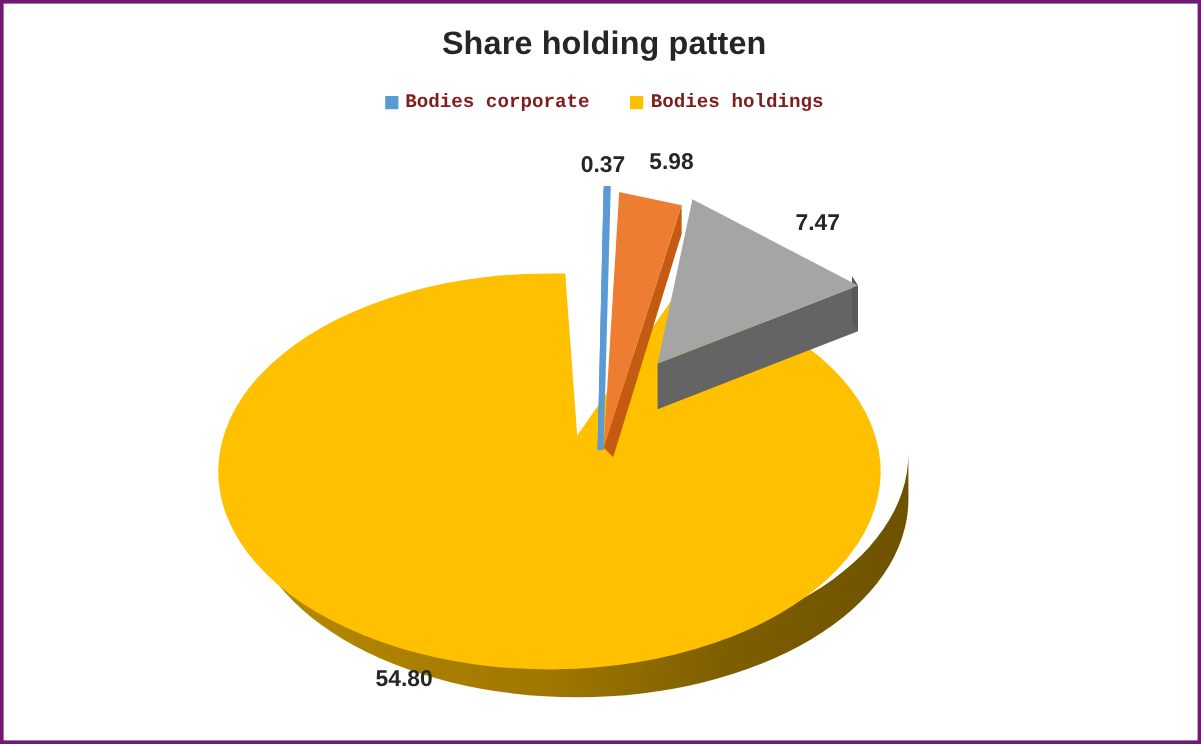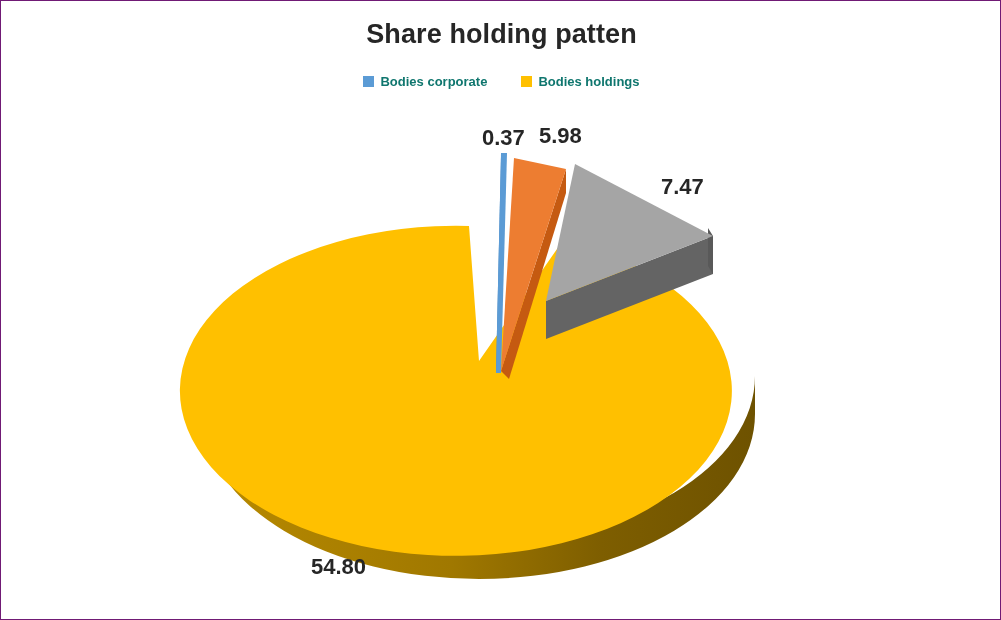--- a/index.html
+++ b/index.html
@@ -8,21 +8,21 @@
     background: #ffffff;
   }
   body {
     font-family: "Liberation Sans", sans-serif;
   }
   #chart-frame {
     position: relative;
     width: 1001px;
     height: 620px;
     box-sizing: border-box;
-    border: 1px solid #701a75;
+    border: 3px solid #701a75;
     background: #ffffff;
     overflow: hidden;
   }
   #chart-title {
     position: absolute;
     top: 18px;
     left: 0;
     width: 1001px;
     text-align: center;
     font-size: 27px;
@@ -45,35 +45,36 @@
     align-items: center;
     gap: 6px;
   }
   .legend-swatch {
     width: 11px;
     height: 11px;
     display: inline-block;
     flex: 0 0 auto;
   }
   .legend-label {
-    font-size: 13px;
+    font-size: 16px;
     font-weight: bold;
-    color: #0f766e;
+    color: #7f1d1d;
     white-space: nowrap;
+    font-family: Liberation Mono, monospace;
   }
   #plot-area {
     position: absolute;
     left: 0;
     top: 0;
     width: 1001px;
     height: 620px;
   }
   .data-label {
     position: absolute;
-    font-size: 22px;
+    font-size: 19px;
     font-weight: bold;
     color: #262626;
     white-space: nowrap;
     text-align: center;
   }
   #label-blue  { left: 481px; top: 124px; }
   #label-orange{ left: 538px; top: 122px; }
   #label-gray  { left: 660px; top: 137px; margin-top: 36px; }
   #label-yellow{ left: 310px; top: 553px; }
 </style>

